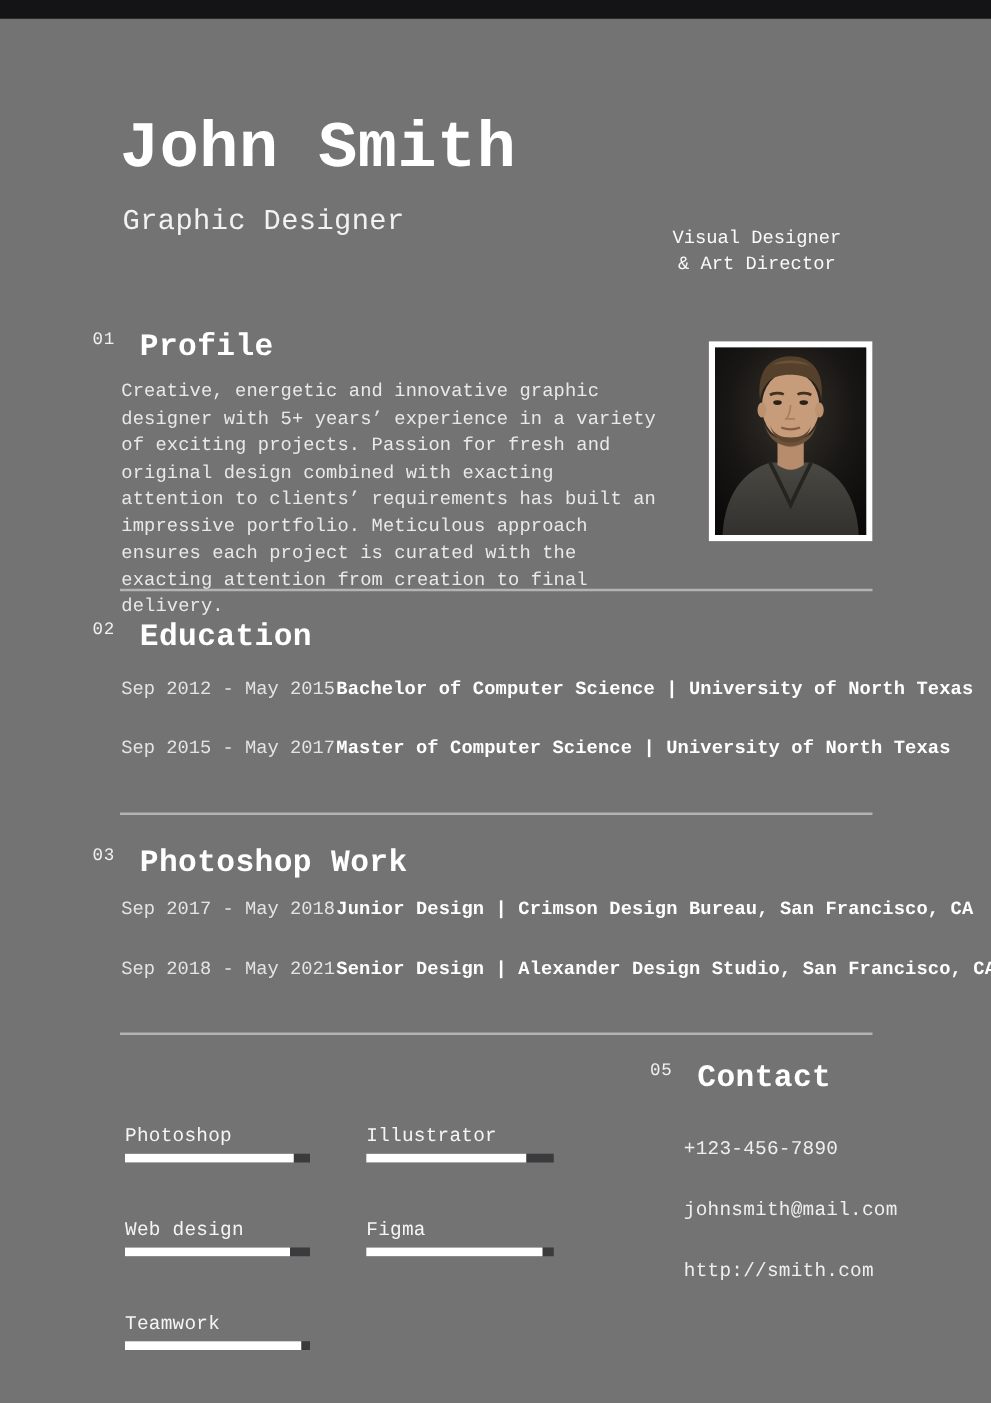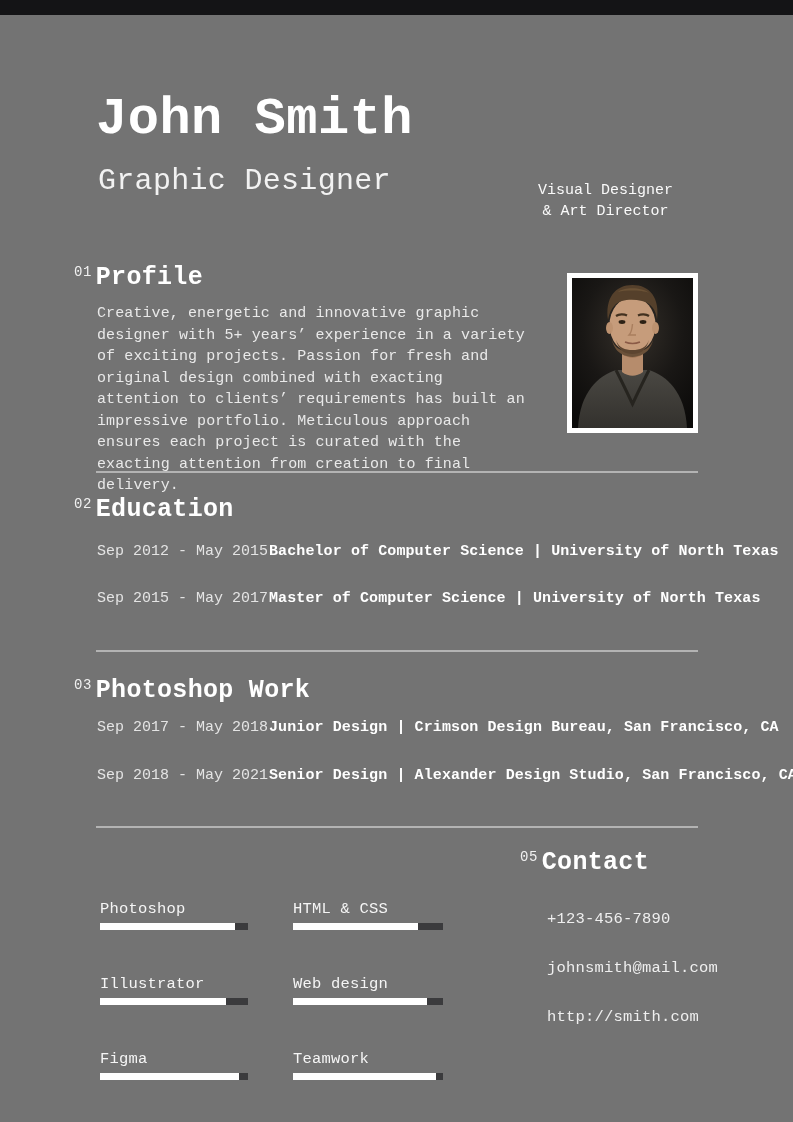--- a/index.html
+++ b/index.html
@@ -16,29 +16,29 @@
   }
 
   
   .name {
     position: absolute; left: 96px; top: 76px;
     font-size: 52px; font-weight: 700; letter-spacing: 0.5px;
     color: #ffffff; line-height: 1.1;
   }
   .job-title {
     position: absolute; left: 98px; top: 149px;
-    font-size: 30px; font-weight: 400; color: #f2f2f2; letter-spacing: 0.3px;
+    font-size: 23px; font-weight: 400; color: #f2f2f2; letter-spacing: 0.3px;
   }
   .tagline {
     position: absolute; left: 528px; top: 165px; width: 155px;
     text-align: center; font-size: 15px; line-height: 21px; color: #fafafa;
   }
 
   
-  .sec-head { position: absolute; display: flex; align-items: flex-start; gap: 4px; }
+  .sec-head { position: absolute; display: flex; align-items: flex-start; gap: 20px; }
   .sec-num  { font-size: 14px; font-weight: 400; color: #f0f0f0; margin-top: -1px; letter-spacing: 0.5px; }
   .sec-title{ font-size: 25px; font-weight: 700; color: #ffffff; line-height: 1; letter-spacing: 0.3px; }
 
   .divider { position: absolute; left: 96px; width: 602px; height: 2px; background: #b3b3b3; }
 
   
   .profile-text {
     position: absolute; left: 97px; top: 288px; width: 436px;
     font-size: 15px; line-height: 21.5px; color: #e9e9e9; letter-spacing: 0.1px;
   }
@@ -171,26 +171,20 @@
   <div class="divider" style="top:811px;"></div>
 
   <div class="skills-grid">
     <div class="skill-cell">
       <div class="skill-label">Photoshop</div>
       <div class="skill-track">
           <div class="skill-fill" style="width: 91%;"></div>
         </div>
     </div>
     <div class="skill-cell">
-      <div class="skill-label">HTML &amp; CSS</div>
-      <div class="skill-track">
-          <div class="skill-fill" style="width: 83%;"></div>
-        </div>
-    </div>
-    <div class="skill-cell">
       <div class="skill-label">Illustrator</div>
       <div class="skill-track">
           <div class="skill-fill" style="width: 85%;"></div>
         </div>
     </div>
     <div class="skill-cell">
       <div class="skill-label">Web design</div>
       <div class="skill-track">
           <div class="skill-fill" style="width: 89%;"></div>
         </div>

